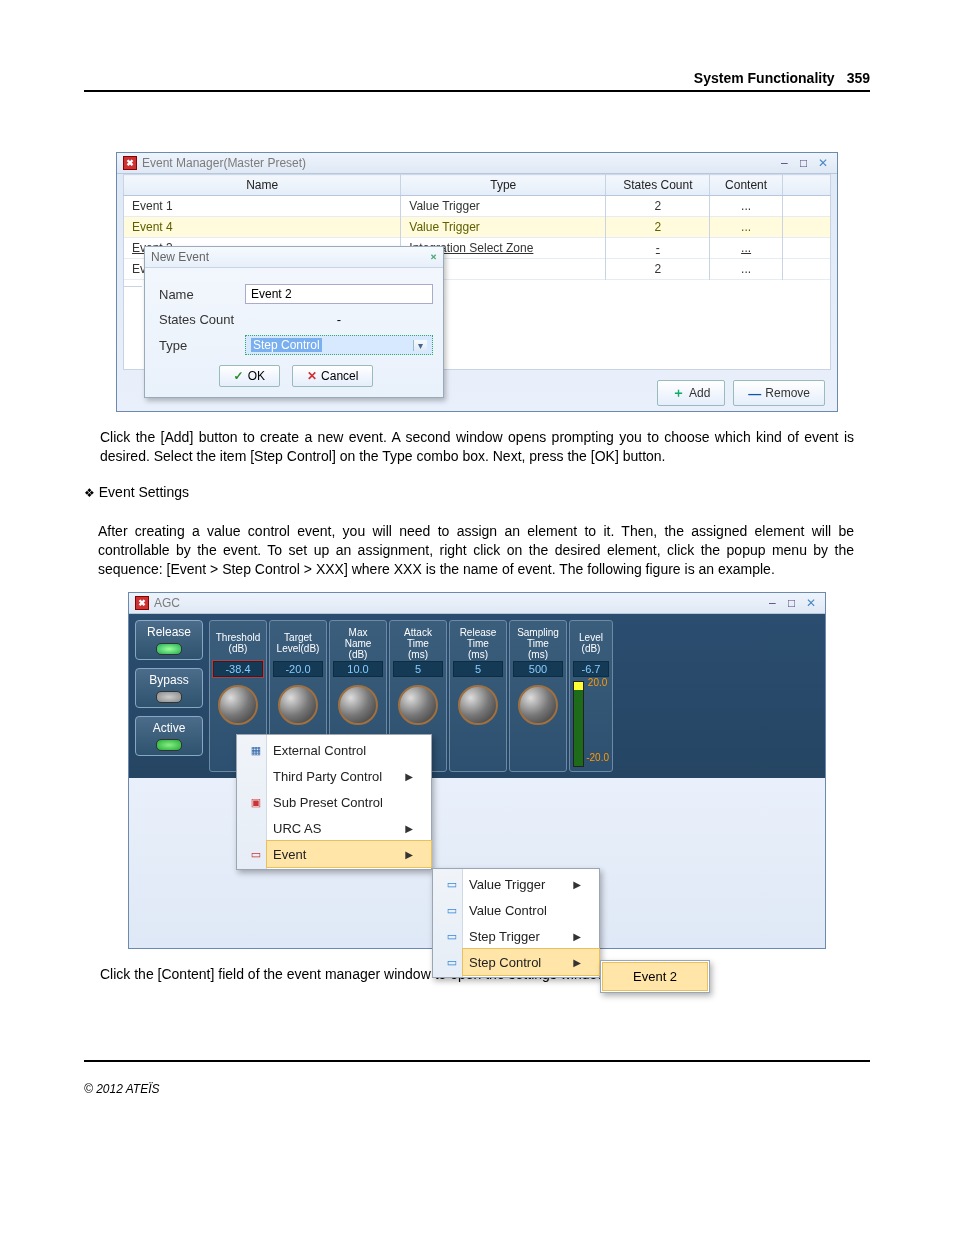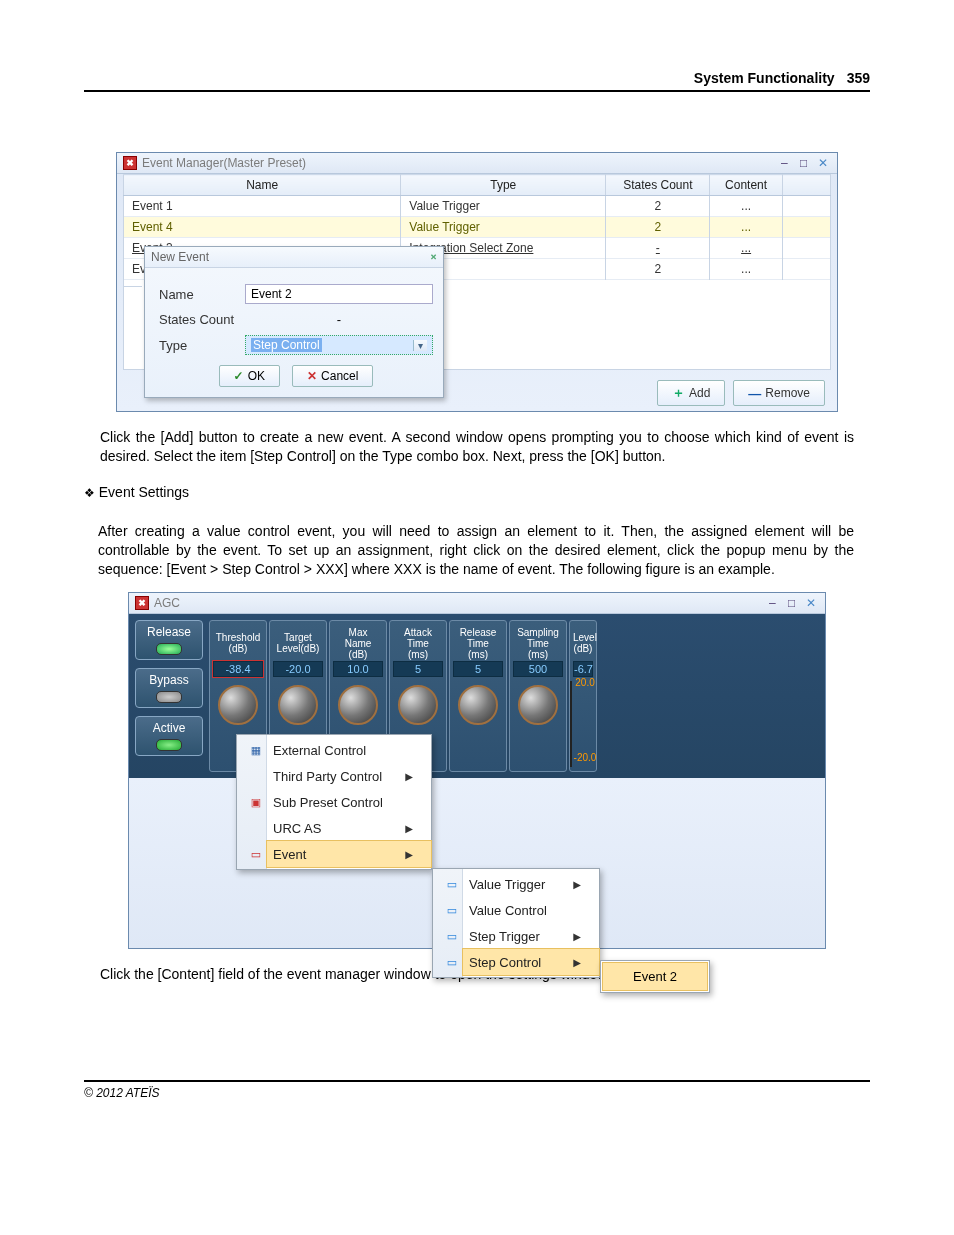--- a/index.html
+++ b/index.html
@@ -202,22 +202,22 @@
     position:absolute; background:#fff; border:1px solid #9aa6b2;
     box-shadow:2px 3px 6px rgba(0,0,0,0.3); padding:2px;
     font-size:13px;
   }
   .mini-menu .mi { padding:6px 30px 6px 30px; position:relative; }
   .mini-menu .mi.hl { background:#ffe6a8; border:1px solid #e8c060; margin:-1px; }
 
   
   .footer-line {
     border-top: 2px solid #000;
-    margin-top: 96px;
-    padding-top:4px;
+    margin-top: 76px;
+    padding-top:20px;
     font-style: italic;
     font-size:12px;
   }
 </style>
 </head>
 <body>
 <div class="page">
 
 <div class="header-line">
   <span class="header-title">System Functionality</span>
@@ -406,21 +406,21 @@
         </div>
         <div class="agc-col">
           <div class="hdr">
                 <span>Sampling</span>
                 <span>Time</span>
                 <span>(ms)</span>
               </div>
           <div class="val">500</div>
           <div class="knob"></div>
         </div>
-        <div class="agc-col level" style="width:28px;">
+        <div class="agc-col level" style="width:44px;">
           <div class="hdr">
                 <span>Level</span>
                 <span>(dB)</span>
               </div>
           <div class="val">-6.7</div>
           <div style="display:flex; align-items:flex-start; justify-content:center; gap:2px;">
             <div class="meter"></div>
             <div style="display:flex; flex-direction:column; justify-content:space-between; height:86px;">
               <span class="lim">20.0</span>
               <span class="lim">-20.0</span>

